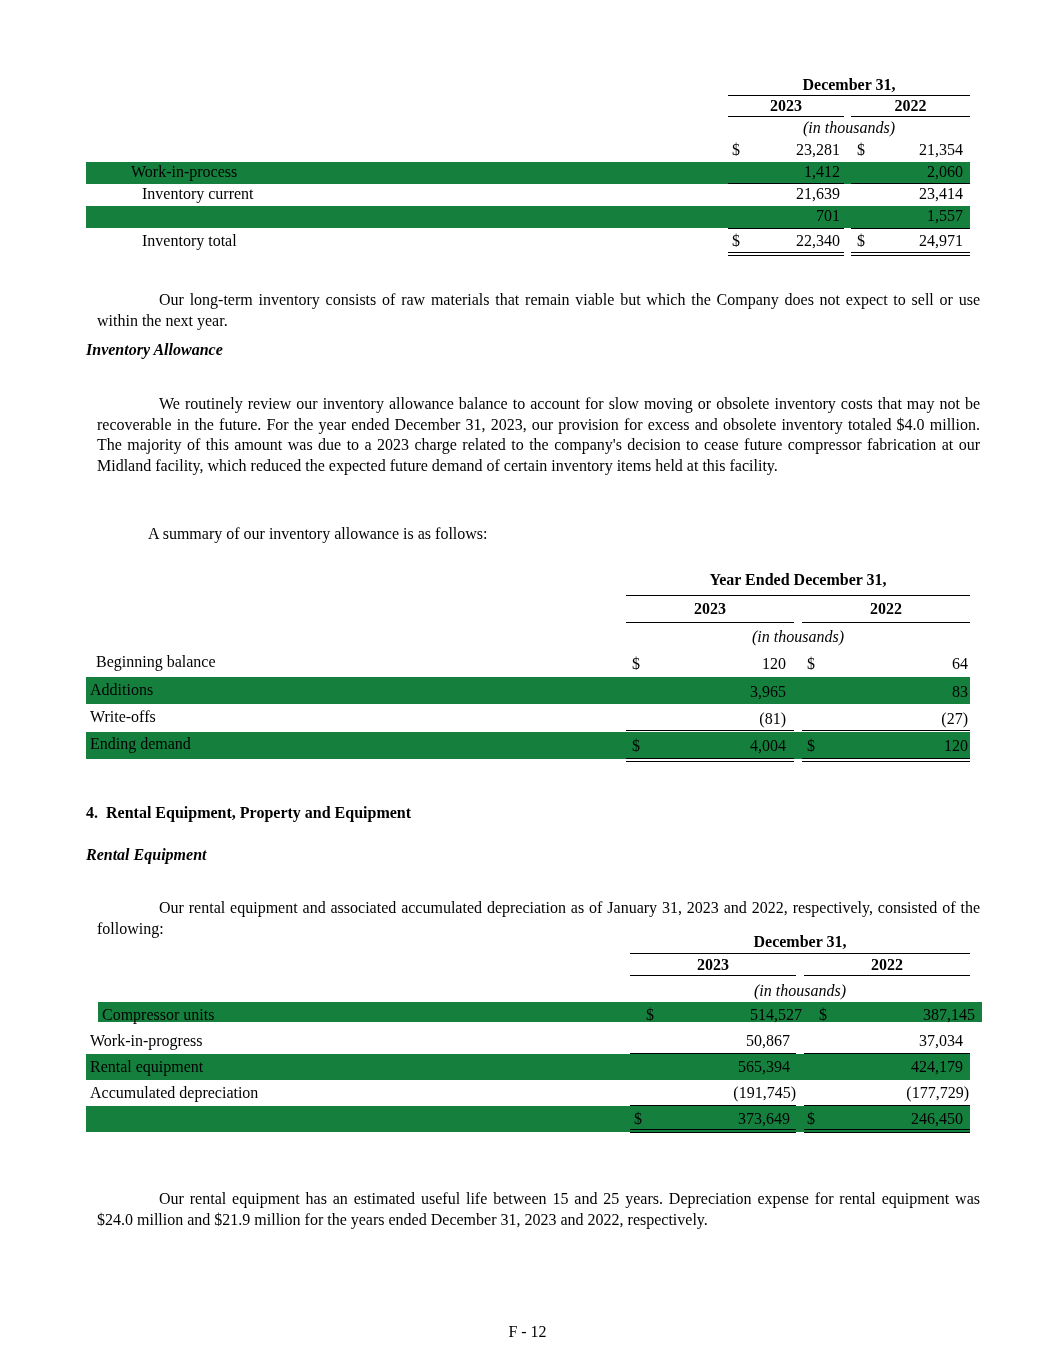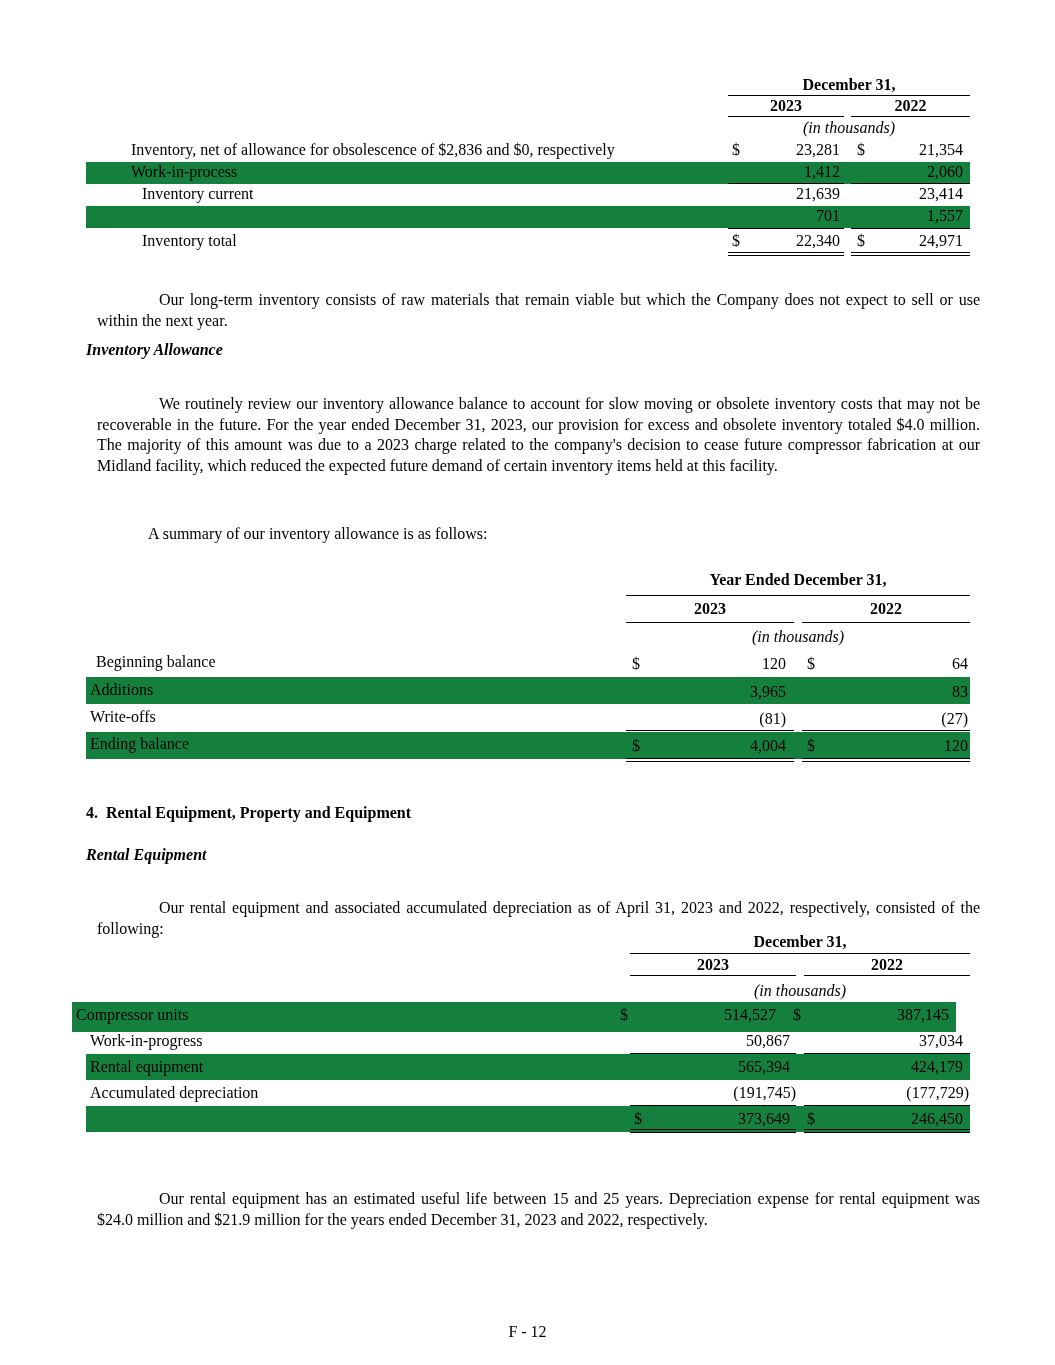--- a/index.html
+++ b/index.html
@@ -31,21 +31,20 @@
 <div>
   <div class="center bold" style="left:728px;width:242px;top:76px;">December 31,</div>
   <div class="line1" style="left:728px;width:242px;top:95px;"></div>
   <div class="center bold" style="left:728px;width:116px;top:97px;">2023</div>
   <div class="center bold" style="left:851px;width:119px;top:97px;">2022</div>
   <div class="line1" style="left:728px;width:116px;top:116px;"></div>
   <div class="line1" style="left:851px;width:119px;top:116px;"></div>
   <div class="center ital" style="left:728px;width:242px;top:119px;">(in thousands)</div>
 
   <div class="hrow" style="left:86px;width:884px;top:140px;">
-    <span class="lbl" style="left:45px;top:1px;">Inventory, net of allowance for obsolescence of $2,836 and $0, respectively</span>
     <span class="dol" style="left:646px;top:1px;">$</span>
     <span class="num" style="right:130px;top:1px;">23,281</span>
     <span class="dol" style="left:771px;top:1px;">$</span>
     <span class="num" style="right:7px;top:1px;">21,354</span>
   </div>
 
   <div class="hrow hl" style="left:86px;width:884px;top:162px;">
     <span class="lbl" style="left:45px;top:1px;">Work-in-process</span>
     <span class="num" style="right:130px;top:1px;">1,412</span>
     <span class="num" style="right:7px;top:1px;">2,060</span>
@@ -104,44 +103,44 @@
     <span class="num" style="right:2px;top:6px;">83</span>
   </div>
   <div class="hrow" style="left:86px;width:884px;top:704px;height:27px;">
     <span class="lbl" style="left:4px;top:4px;">Write-offs</span>
     <span class="num" style="right:184px;top:6px;">(81)</span>
     <span class="num" style="right:2px;top:6px;">(27)</span>
   </div>
   <div class="line1" style="left:626px;width:168px;top:730px;"></div>
   <div class="line1" style="left:802px;width:168px;top:730px;"></div>
   <div class="hrow hl" style="left:86px;width:884px;top:732px;height:27px;">
-    <span class="lbl" style="left:4px;top:3px;">Ending balance</span>
+    <span class="lbl" style="left:4px;top:3px;">Ending demand</span>
     <span class="dol" style="left:546px;top:5px;">$</span>
     <span class="num" style="right:184px;top:5px;">4,004</span>
     <span class="dol" style="left:721px;top:5px;">$</span>
     <span class="num" style="right:2px;top:5px;">120</span>
   </div>
   <div class="line2" style="left:626px;width:168px;top:758px;"></div>
   <div class="line2" style="left:802px;width:168px;top:758px;"></div>
 </div>
 
 <div class="abs bold" style="left:86px;top:804px;white-space:pre;">4.  Rental Equipment, Property and Equipment</div>
 <div class="abs bold ital" style="left:86px;top:846px;">Rental Equipment</div>
-<p class="para indent" style="top:887px;">Our rental equipment and associated accumulated depreciation as of April 31, 2023 and 2022, respectively, consisted of the following:</p>
+<p class="para indent" style="top:887px;">Our rental equipment and associated accumulated depreciation as of January 31, 2023 and 2022, respectively, consisted of the following:</p>
 
 <div>
   <div class="center bold" style="left:630px;width:340px;top:933px;">December 31,</div>
   <div class="line1" style="left:630px;width:340px;top:953px;"></div>
   <div class="center bold" style="left:630px;width:166px;top:956px;">2023</div>
   <div class="center bold" style="left:804px;width:166px;top:956px;">2022</div>
   <div class="line1" style="left:630px;width:166px;top:975px;"></div>
   <div class="line1" style="left:804px;width:166px;top:975px;"></div>
   <div class="center ital" style="left:630px;width:340px;top:982px;">(in thousands)</div>
 
-  <div class="hrow hl" style="left:72px;width:884px;top:1002px;height:30px;">
+  <div class="hrow hl" style="left:98px;width:884px;top:1002px;height:20px;">
     <span class="lbl" style="left:4px;top:4px;">Compressor units</span>
     <span class="dol" style="left:548px;top:4px;">$</span>
     <span class="num" style="right:180px;top:4px;">514,527</span>
     <span class="dol" style="left:721px;top:4px;">$</span>
     <span class="num" style="right:7px;top:4px;">387,145</span>
   </div>
   <div class="hrow" style="left:86px;width:884px;top:1028px;height:26px;">
     <span class="lbl" style="left:4px;top:4px;">Work-in-progress</span>
     <span class="num" style="right:180px;top:4px;">50,867</span>
     <span class="num" style="right:7px;top:4px;">37,034</span>

